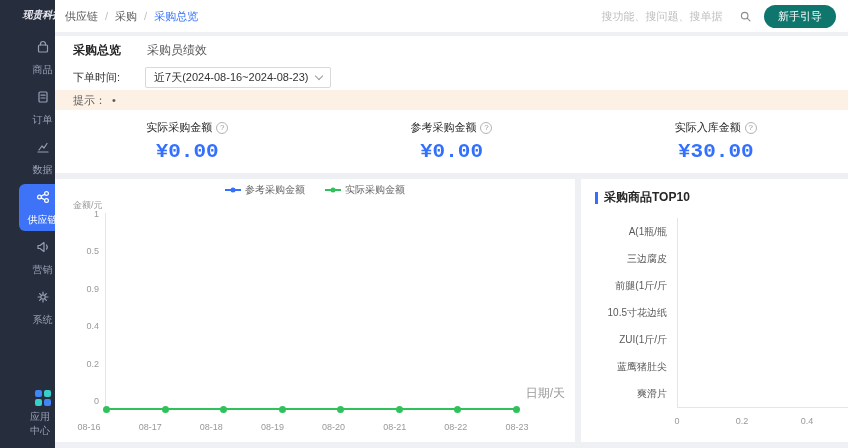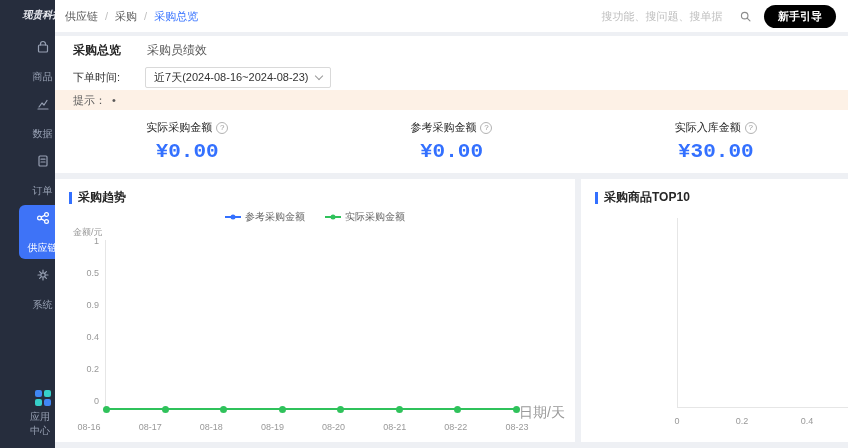--- a/index.html
+++ b/index.html
@@ -4,42 +4,42 @@
 <style>
   * { box-sizing: border-box; margin: 0; padding: 0; }
   html,body { width:848px; height:448px; overflow:hidden; }
   body { font-family:"Liberation Sans","DejaVu Sans",sans-serif; background:#eef0f4; font-size:12px; }
   .app { display:flex; width:848px; height:448px; }
 
   
   .sidebar { width:55px; background:#262d3d; color:#97a0b3; display:flex; flex-direction:column; align-items:center; flex-shrink:0;padding-left:30px; }
   .logo { font-size:10px; color:#e8eaf0; font-weight:bold; font-style:italic; padding:8px 2px 12px; white-space:nowrap; }
   .nav { display:flex; flex-direction:column; gap:3px; width:100%; align-items:center; }
-  .nav-item { width:47px; padding:5px 0 4px; display:flex; flex-direction:column; align-items:center; gap:13px; border-radius:6px; cursor:pointer; font-size:10px; color:#97a0b3; }
+  .nav-item { width:47px; padding:5px 0 4px; display:flex; flex-direction:column; align-items:center; gap:5px; border-radius:6px; cursor:pointer; font-size:10px; color:#97a0b3;font-family:Liberation Mono, monospace; }
   .nav-item svg { width:16px; height:16px; stroke:currentColor; fill:none; stroke-width:1.2; stroke-linecap:round; stroke-linejoin:round; }
   .nav-item.active { background:#3e73f7; color:#ffffff; }
   .app-center { margin-top:auto; margin-bottom:10px; display:flex; flex-direction:column; align-items:center; gap:4px; font-size:10px; color:#97a0b3; cursor:pointer; }
   .apps-icon { display:grid; grid-template-columns:7px 7px; gap:2px; }
   .apps-icon i { width:7px; height:7px; border-radius:2px; background:#4086f4; }
   .apps-icon i:nth-child(2), .apps-icon i:nth-child(3) { background:#36cfc9; }
 
   
   .main { flex:1; display:flex; flex-direction:column; min-width:0; }
 
   .topbar { height:32px; background:#fff; display:flex; align-items:center; justify-content:space-between; padding:0 12px 0 10px; flex-shrink:0; }
   .breadcrumb { font-size:11px; color:#595959; display:flex; gap:7px; align-items:center; }
   .crumb { cursor:pointer; }
   .crumb.current { color:#3370ff; }
   .bc-sep { color:#bfbfbf; }
   .topbar-right { display:flex; align-items:center; gap:12px; }
   .search { display:flex; align-items:center; gap:6px; }
   .search input { border:none; outline:none; font-size:11px; width:142px; color:#333; background:transparent;text-align:center; }
   .search input::placeholder { color:#bfbfbf; }
   .search svg { width:13px; height:13px; stroke:#8c8c8c; fill:none; stroke-width:1.4; stroke-linecap:round; cursor:pointer; }
-  .guide-btn { background:#000000; color:#fff; border:none; border-radius:12px; font-size:11px; padding:4px 14px; cursor:pointer; font-family:inherit;font-weight:bold; }
+  .guide-btn { background:#0f766e; color:#fff; border:none; border-radius:12px; font-size:11px; padding:4px 14px; cursor:pointer; font-family:inherit; }
 
   .content { flex:1; padding-top:4px; display:flex; flex-direction:column; min-height:0; }
   .head-card { background:#fff; }
   .tabs { display:flex; gap:26px; padding:0 18px; height:28px; align-items:center; }
   .tab { font-size:12px; color:#595959; cursor:pointer; }
   .tab.active { color:#262626; font-weight:bold; }
   .filter-row { display:flex; align-items:center; gap:25px; padding:0 18px; height:26px; font-size:11px; color:#333; }
   .select { border:1px solid #d9d9d9; border-radius:2px; padding:2px 8px; display:flex; align-items:center; gap:8px; color:#333; background:#fff; cursor:pointer; font-size:11px; }
   .chev { width:6px; height:6px; border-right:1.3px solid #999; border-bottom:1.3px solid #999; transform:rotate(45deg); margin-top:-2px; }
   .notice { background:#fdf1e6; font-size:11px; color:#595959; padding:0 18px; height:20px; display:flex; gap:6px; align-items:center; white-space:nowrap; overflow:hidden; }
@@ -67,21 +67,21 @@
   .plot-wrap { position:relative; flex:1; margin:2px 10px 6px 10px; }
   .ylab { position:absolute; left:8px; top:0; font-size:9px; color:#999; }
   .yaxis { position:absolute; left:0; width:34px; top:14px; bottom:26px; display:flex; flex-direction:column; justify-content:space-between; align-items:flex-end; font-size:9px; color:#999; }
   .yaxis span { transform:translateY(-40%); }
   .plot { position:absolute; left:40px; right:48px; top:14px; bottom:26px; border-left:1px solid #e6e6e6; border-bottom:1px solid #e6e6e6; }
   .zero-line { position:absolute; left:0; right:0; bottom:-1px; height:2px; background:#2fc25b; }
   .dots { position:absolute; left:-3px; right:-3px; bottom:-4px; display:flex; justify-content:space-between; }
   .dot { width:7px; height:7px; border-radius:50%; background:#2fc25b; }
   .xlabels { position:absolute; left:4px; right:28px; bottom:4px; display:flex; justify-content:space-between; }
   .xlabels span { width:40px; text-align:center; font-size:9px; color:#999; }
-  .xaxis-unit { position:absolute; right:0; bottom:14px; font-size:14px; color:#999;margin-left:18px; }
+  .xaxis-unit { position:absolute; right:0; bottom:34px; font-size:12px; color:#999;margin-left:18px; }
 
   .bar-wrap { position:relative; flex:1; margin:8px 0 4px; }
   .bar-labels { position:absolute; left:0; top:4px; bottom:30px; width:96px; display:flex; flex-direction:column; justify-content:space-around; align-items:flex-end; padding-right:10px; font-size:10px; color:#595959; }
   .bar-axis { position:absolute; left:96px; top:4px; bottom:30px; border-left:1px solid #e6e6e6; }
   .bar-baseline { position:absolute; left:96px; right:0; bottom:30px; border-bottom:1px solid #e6e6e6; }
   .bar-tick { position:absolute; bottom:12px; transform:translateX(-50%); font-size:9px; color:#999; }
   .bar-tick.t0 { left:96px; }
   .bar-tick.t1 { left:161px; }
   .bar-tick.t2 { left:226px; }
 </style>
@@ -95,40 +95,47 @@
     <nav class="nav">
       <div class="nav-item">
         <span><svg viewBox="0 0 16 16">
               <rect x="3.5" y="6" width="9" height="7" rx="1"></rect>
               <path d="M5.5 6V5a2.5 2.5 0 0 1 5 0v1"></path>
             </svg></span>
         <span>商品</span>
       </div>
       <div class="nav-item">
         <span><svg viewBox="0 0 16 16">
+              <rect x="4" y="3" width="8" height="10" rx="1"></rect>
+              <path d="M6 6.2h4M6 9h4"></path>
+            </svg></span>
+        <span>订单</span>
+      </div>
+      <div class="nav-item">
+        <span><svg viewBox="0 0 16 16">
               <path d="M3 13h10"></path>
               <path d="M4 11l3-4 2 2 3-4.5"></path>
             </svg></span>
         <span>数据</span>
-      </div>
-      <div class="nav-item">
-        <span><svg viewBox="0 0 16 16">
-              <rect x="4" y="3" width="8" height="10" rx="1"></rect>
-              <path d="M6 6.2h4M6 9h4"></path>
-            </svg></span>
-        <span>订单</span>
       </div>
       <div class="nav-item active">
         <span><svg viewBox="0 0 16 16">
               <circle cx="4.5" cy="8" r="1.9"></circle>
               <circle cx="11.5" cy="4.5" r="1.9"></circle>
               <circle cx="11.5" cy="11.5" r="1.9"></circle>
               <path d="M6.2 7.1l3.5-1.8M6.2 8.9l3.5 1.8"></path>
             </svg></span>
         <span>供应链</span>
+      </div>
+      <div class="nav-item">
+        <span><svg viewBox="0 0 16 16">
+              <path d="M3 6.5v3h2l4 3v-9l-4 3z"></path>
+              <path d="M11.5 6a3.2 3.2 0 0 1 0 4"></path>
+            </svg></span>
+        <span>营销</span>
       </div>
       <div class="nav-item">
         <span><svg viewBox="0 0 16 16">
               <circle cx="8" cy="8" r="2.2"></circle>
               <path d="M8 3v2M8 11v2M3 8h2M11 8h2M4.6 4.6l1.3 1.3M10.1 10.1l1.3 1.3M11.4 4.6l-1.3 1.3M5.9 10.1l-1.3 1.3"></path>
             </svg></span>
         <span>系统</span>
       </div>
     </nav>
     <div class="app-center">
@@ -202,24 +209,20 @@
               <span class="info-icon">?</span>
             </span>
             <div class="metric-value">¥30.00</div>
           </div>
         </div>
       </div>
 
       <div class="charts">
 
         <div class="panel left">
-          <div class="panel-title">
-            <span class="accent-bar"></span>
-            <span>采购趋势</span>
-          </div>
           <div class="legend">
             <span class="legend-item">
               <span class="legend-line blue"></span>
               <span>参考采购金额</span>
             </span>
             <span class="legend-item">
               <span class="legend-line green"></span>
               <span>实际采购金额</span>
             </span>
           </div>
@@ -259,20 +262,29 @@
             <span class="xaxis-unit">日期/天</span>
           </div>
         </div>
 
         <div class="panel right">
           <div class="panel-title">
             <span class="accent-bar"></span>
             <span>采购商品TOP10</span>
           </div>
           <div class="bar-wrap">
+            <div class="bar-labels">
+              <span>A(1瓶/瓶</span>
+              <span>三边腐皮</span>
+              <span>前腿(1斤/斤</span>
+              <span>10.5寸花边纸</span>
+              <span>ZUI(1斤/斤</span>
+              <span>蓝鹰猪肚尖</span>
+              <span>爽滑片</span>
+            </div>
             <div class="bar-axis"></div>
             <div class="bar-baseline"></div>
             <span class="bar-tick t0">0</span>
             <span class="bar-tick t1">0.2</span>
             <span class="bar-tick t2">0.4</span>
           </div>
         </div>
 
       </div>
     </div>

